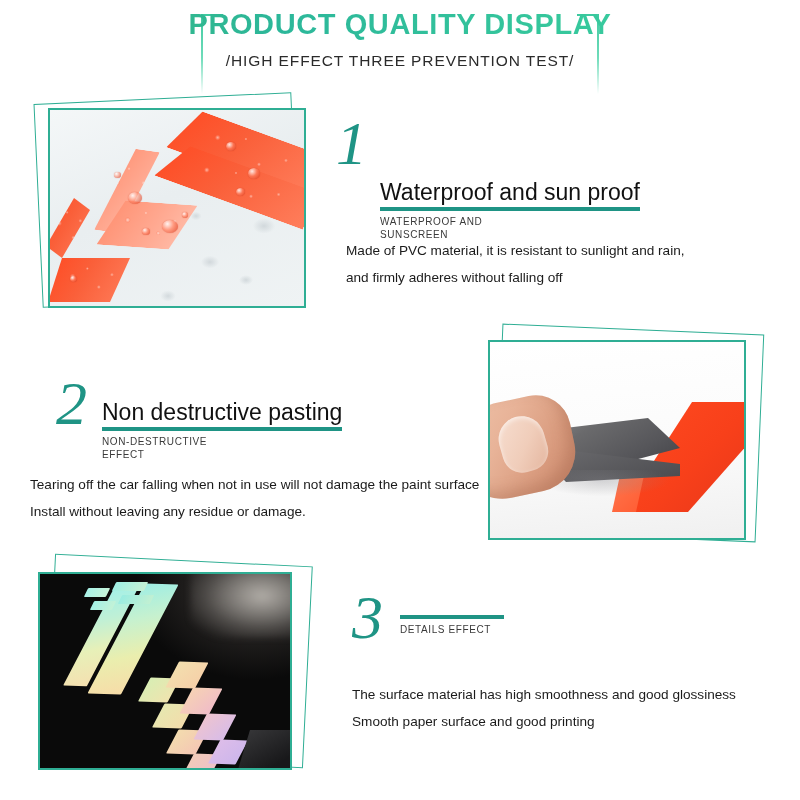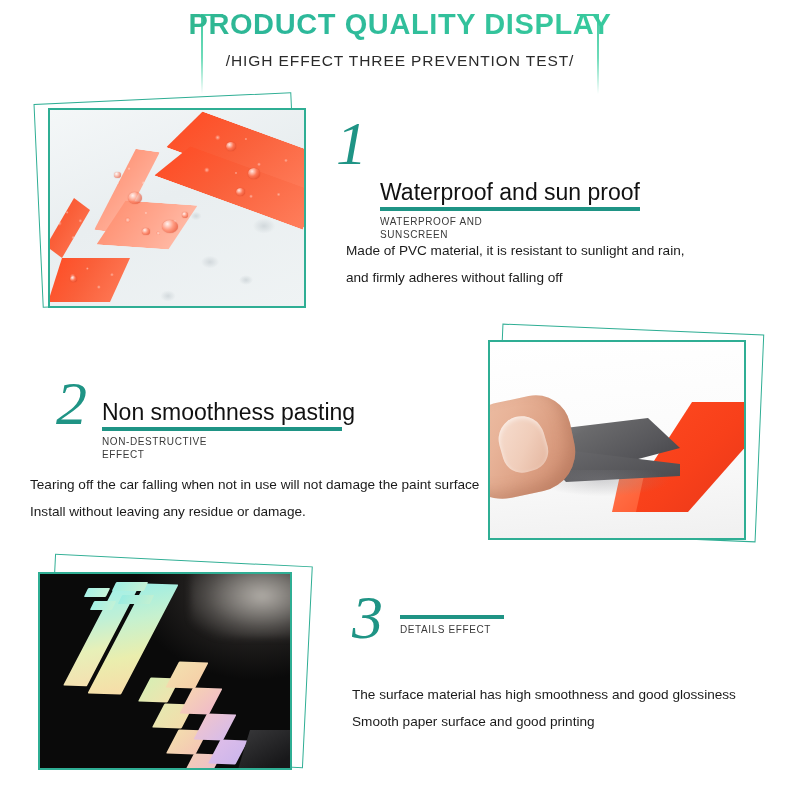--- a/index.html
+++ b/index.html
@@ -278,21 +278,21 @@
       <div class="caption">WATERPROOF AND
 SUNSCREEN</div>
     </div>
     <div class="body-txt">Made of PVC material, it is resistant to sunlight and rain,
 and firmly adheres without falling off</div>
   </div>
 
   <div class="sec" id="sec2">
     <div class="num">2</div>
     <div class="head-wrap">
-      <div class="head">Non smoothness pasting</div>
+      <div class="head">Non destructive pasting</div>
       <div class="head-rule" style="width: 240px;"></div>
       <div class="caption">NON-DESTRUCTIVE
 EFFECT</div>
     </div>
     <div class="body-txt">Tearing off the car falling when not in use will not damage the paint surface
 Install without leaving any residue or damage.</div>
   </div>
 
   <div class="photo-wrap" style="left:488px; top:326px; width:280px; height:222px;">
     <div class="photo-outline" id="photo2-outline"></div>

